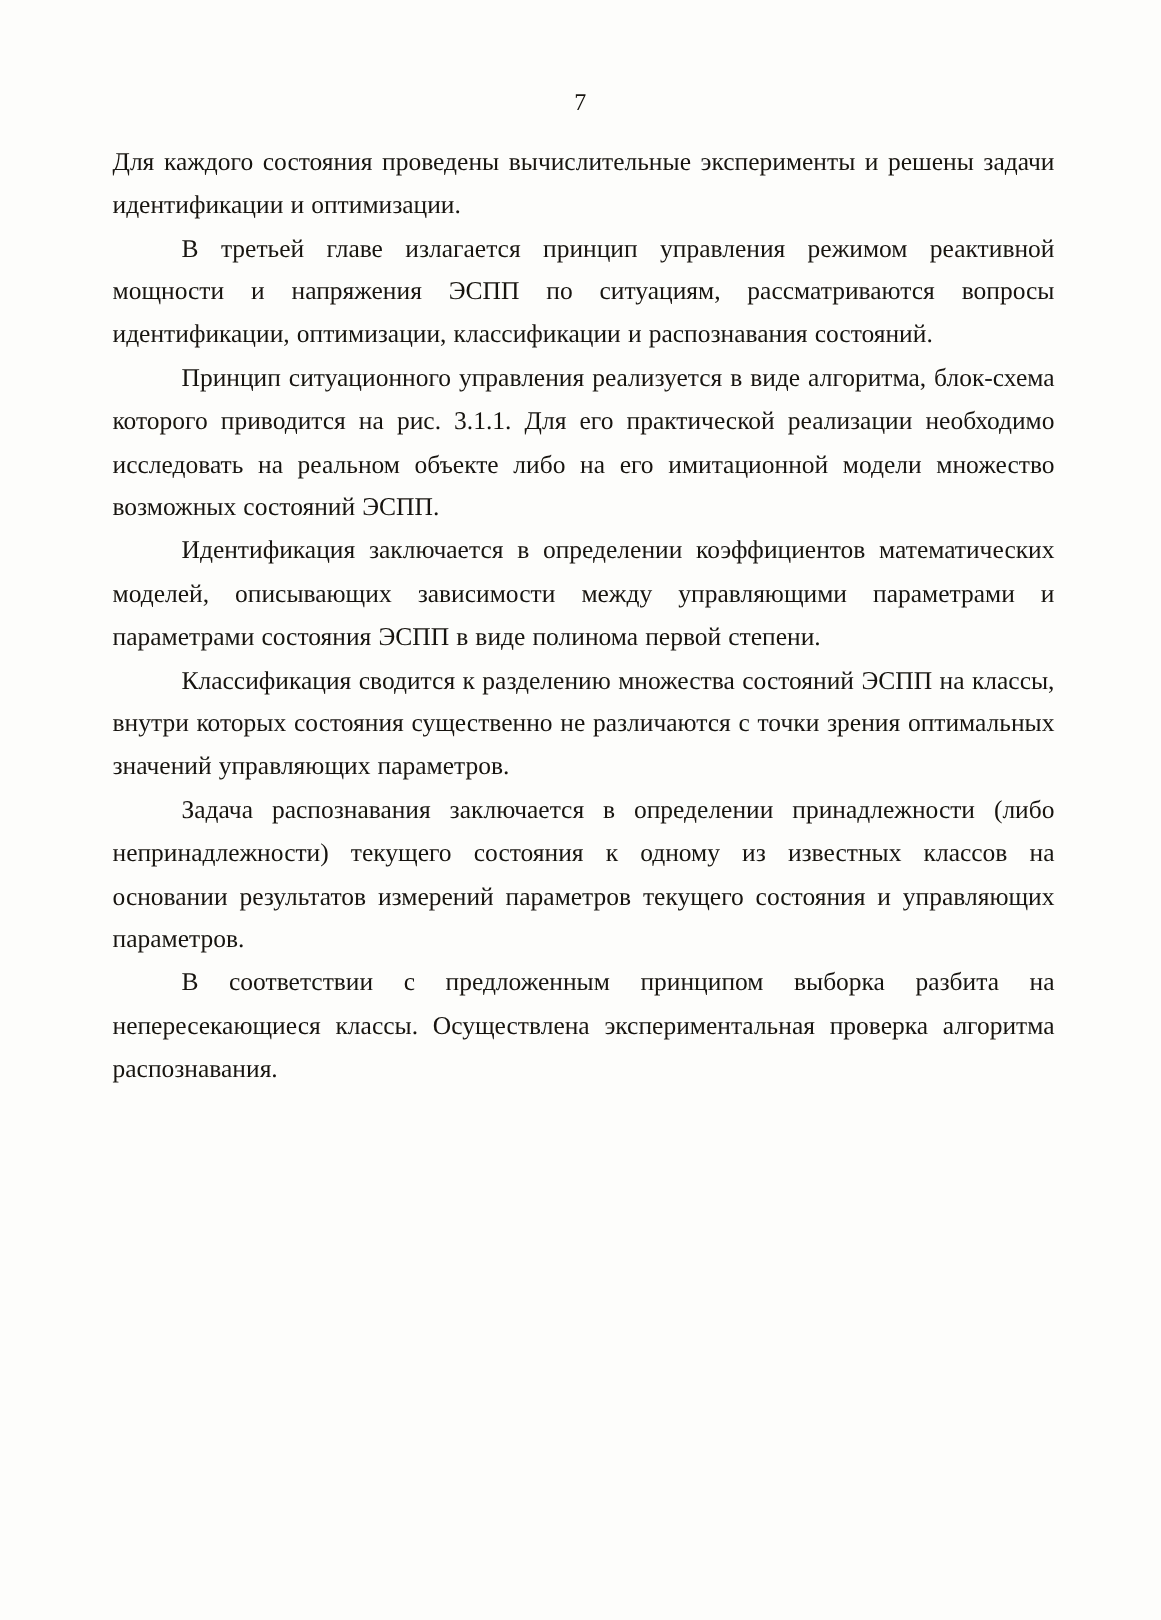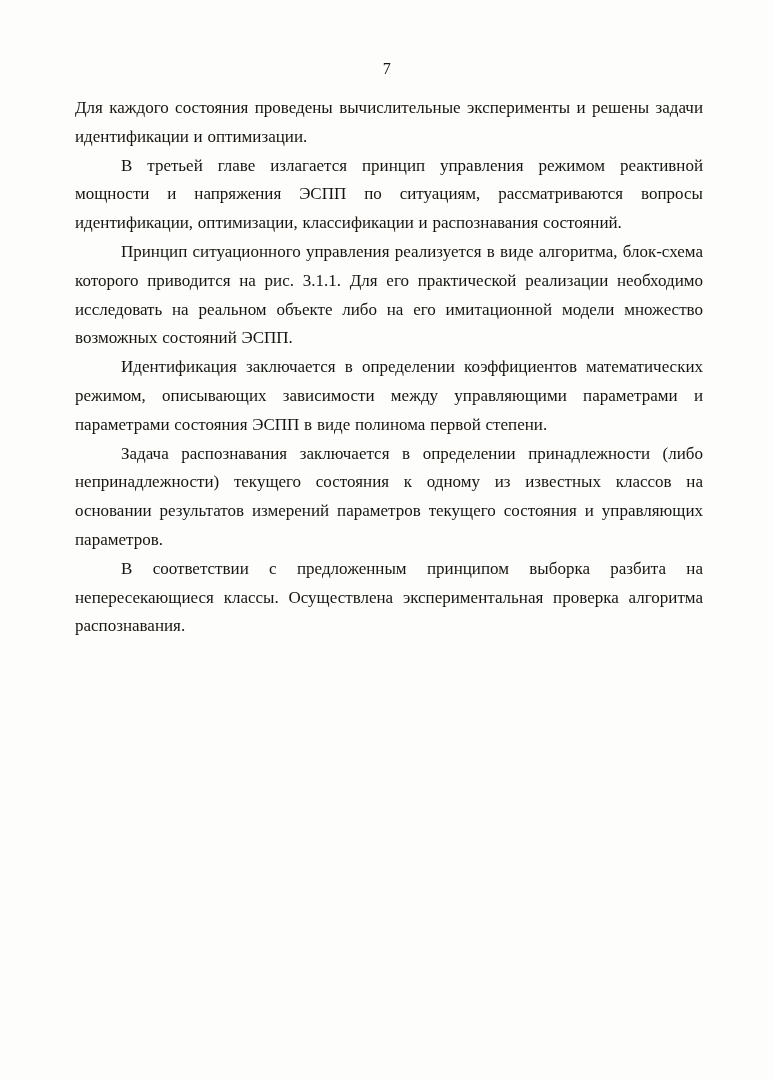--- a/index.html
+++ b/index.html
@@ -52,18 +52,19 @@
 <body>
 
 <div class="scan-page">
 
   <div class="page-number">7</div>
 
   <div class="text-block">
     <p class="no-indent">Для каждого состояния проведены вычислительные эксперименты и решены задачи идентификации и оптимизации.</p>
     <p>В третьей главе излагается принцип управления режимом реактивной мощности и напряжения ЭСПП по ситуациям, рассматриваются вопросы идентификации, оптимизации, классификации и распознавания состояний.</p>
     <p>Принцип ситуационного управления реализуется в виде алгоритма, блок-схема которого приводится на рис. 3.1.1. Для его практической реализации необходимо исследовать на реальном объекте либо на его имитационной модели множество возможных состояний ЭСПП.</p>
-    <p>Идентификация заключается в определении коэффициентов математических режимом, описывающих зависимости между управляющими параметрами и параметрами состояния ЭСПП в виде полинома первой степени.</p>
+    <p>Идентификация заключается в определении коэффициентов математических моделей, описывающих зависимости между управляющими параметрами и параметрами состояния ЭСПП в виде полинома первой степени.</p>
+    <p>Классификация сводится к разделению множества состояний ЭСПП на классы, внутри которых состояния существенно не различаются с точки зрения оптимальных значений управляющих параметров.</p>
     <p>Задача распознавания заключается в определении принадлежности (либо непринадлежности) текущего состояния к одному из известных классов на основании результатов измерений параметров текущего состояния и управляющих параметров.</p>
     <p>В соответствии с предложенным принципом выборка разбита на непересекающиеся классы. Осуществлена экспериментальная проверка алгоритма распознавания.</p>
   </div>
 
 </div>
 
 </body></html>

